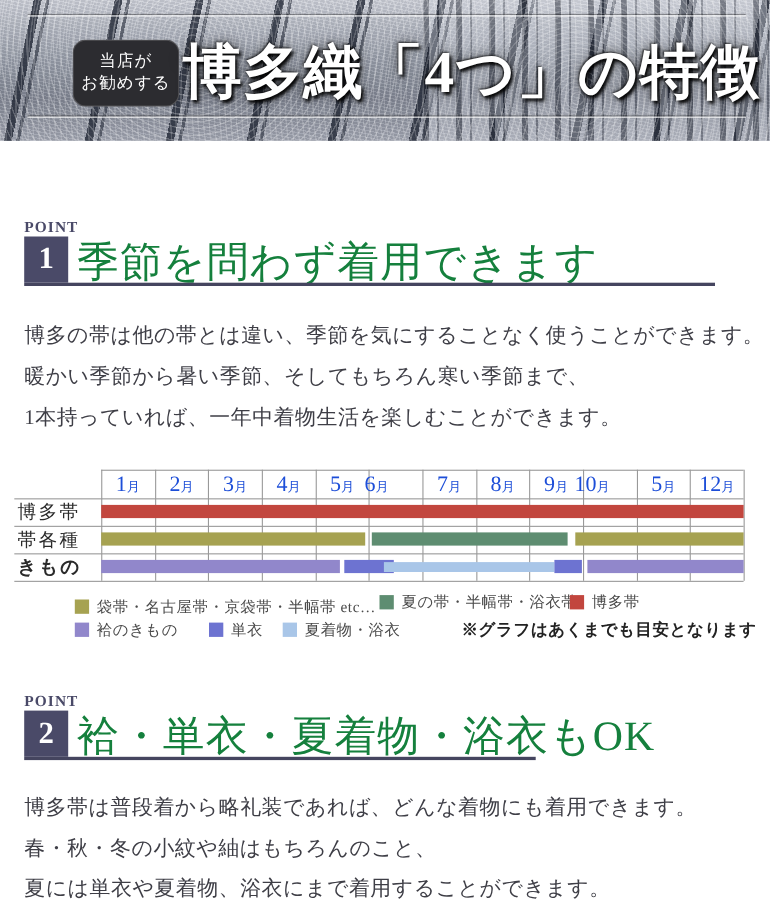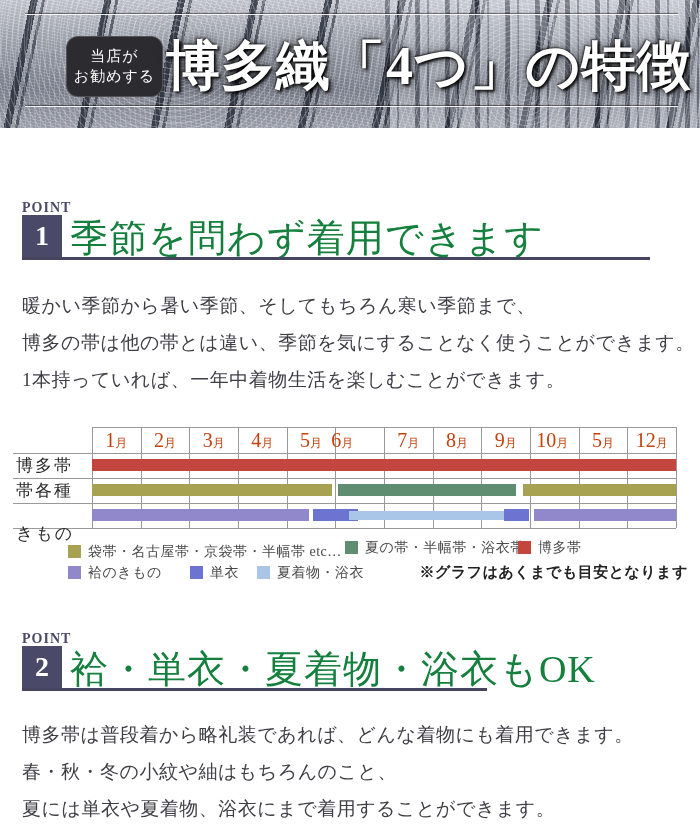--- a/index.html
+++ b/index.html
@@ -37,21 +37,21 @@
   .point-title{position:absolute;font-size:38px;color:#15803d;letter-spacing:1px;white-space:nowrap;}
   .point-line{position:absolute;height:3px;background:#45455f;}
 
   
   .body-text{position:absolute;font-size:19px;color:#3e3e46;line-height:37px;
              letter-spacing:.5px;white-space:nowrap;}
 
   
   #chart{position:absolute;left:0;top:425px;width:700px;height:106px;}
   .gl{position:absolute;background:#999;}
-  .month{position:absolute;text-align:center;color:#c2410c;white-space:nowrap;}
+  .month{position:absolute;text-align:center;color:#1d4ed8;white-space:nowrap;}
   .mnum{font-size:20px;}
   .msuf{font-size:12px;}
   .rowlab{position:absolute;height:25px;line-height:25px;font-size:17px;letter-spacing:2px;color:#2a2a2a;}
   .bar{position:absolute;}
 
   
   #legend{position:absolute;left:0;top:539px;width:700px;height:55px;font-size:14px;color:#4a4a4a;}
   .litem{position:absolute;height:20px;white-space:nowrap;}
   .lsq{display:inline-block;width:13px;height:13px;vertical-align:-2px;margin-right:7px;}
   .llab{letter-spacing:.5px;}
@@ -71,22 +71,22 @@
       <div>お勧めする</div>
     </div>
     <div id="header-title">博多織「4つ」の特徴</div>
   </div>
 
   <div class="point-label" style="left:22px;top:200px">POINT</div>
   <div class="point-num" style="left:22px;top:215px">1</div>
   <div class="point-title" style="left:70px;top:213px">季節を問わず着用できます</div>
   <div class="point-line" style="left:22px;top:257px;width:628px"></div>
   <div class="body-text" style="left:22px;top:287px">
+    <div>博多の帯は他の帯とは違い、季節を気にすることなく使うことができます。</div>
     <div>暖かい季節から暑い季節、そしてもちろん寒い季節まで、</div>
-    <div>博多の帯は他の帯とは違い、季節を気にすることなく使うことができます。</div>
     <div>1本持っていれば、一年中着物生活を楽しむことができます。</div>
   </div>
 
   <div id="chart">
       <div class="gl" style="left: 92px; top: 2px; width: 584px; height: 1px;"></div>
       <div class="gl" style="left: 13px; top: 28px; width: 663px; height: 1px;"></div>
       <div class="gl" style="left: 13px; top: 53px; width: 663px; height: 1px;"></div>
       <div class="gl" style="left: 13px; top: 78px; width: 663px; height: 1px;"></div>
       <div class="gl" style="left: 13px; top: 103px; width: 663px; height: 1px;"></div>
       <div class="gl" style="left: 92px; top: 2px; width: 1px; height: 101px;"></div>
@@ -104,30 +104,30 @@
       <div class="gl" style="left: 676px; top: 2px; width: 1px; height: 101px;"></div>
       <div class="month" style="left: 92px; top: 4px; width: 48.6667px;"><span class="mnum">1</span><span class="msuf">月</span></div>
       <div class="month" style="left: 140.667px; top: 4px; width: 48.6667px;"><span class="mnum">2</span><span class="msuf">月</span></div>
       <div class="month" style="left: 189.333px; top: 4px; width: 48.6667px;"><span class="mnum">3</span><span class="msuf">月</span></div>
       <div class="month" style="left: 238px; top: 4px; width: 48.6667px;"><span class="mnum">4</span><span class="msuf">月</span></div>
       <div class="month" style="left: 286.667px; top: 4px; width: 48.6667px;"><span class="mnum">5</span><span class="msuf">月</span></div>
       <div class="month" style="left: 318px; top: 4px; width: 48.6667px;"><span class="mnum">6</span><span class="msuf">月</span></div>
       <div class="month" style="left: 384px; top: 4px; width: 48.6667px;"><span class="mnum">7</span><span class="msuf">月</span></div>
       <div class="month" style="left: 432.667px; top: 4px; width: 48.6667px;"><span class="mnum">8</span><span class="msuf">月</span></div>
       <div class="month" style="left: 481.333px; top: 4px; width: 48.6667px;"><span class="mnum">9</span><span class="msuf">月</span></div>
-      <div class="month" style="left: 528px; top: 4px; width: 48.6667px;"><span class="mnum">10</span><span class="msuf">月</span></div>
+      <div class="month" style="left: 514px; top: 4px; width: 48.6667px;"><span class="mnum">10</span><span class="msuf">月</span></div>
       <div class="month" style="left: 578.667px; top: 4px; width: 48.6667px;"><span class="mnum">5</span><span class="msuf">月</span></div>
       <div class="month" style="left: 627.333px; top: 4px; width: 48.6667px;"><span class="mnum">12</span><span class="msuf">月</span></div>
       <div class="rowlab" style="left: 16px; top: 28px;">博多帯</div>
       <div class="bar" style="left: 92px; width: 584px; top: 34px; height: 12px; background: rgb(194, 70, 62);"></div>
       <div class="rowlab" style="left: 16px; top: 53px;">帯各種</div>
       <div class="bar" style="left: 92px; width: 239.927px; top: 59px; height: 12px; background: rgb(166, 162, 81);"></div>
       <div class="bar" style="left: 337.767px; width: 178.607px; top: 59px; height: 12px; background: rgb(94, 141, 113);"></div>
       <div class="bar" style="left: 523.187px; width: 152.813px; top: 59px; height: 12px; background: rgb(166, 162, 81);"></div>
-      <div class="rowlab" style="left: 16px; top: 96px;">きもの</div>
+      <div class="rowlab" style="left: 16px; top: 78px; font-weight: bold;">きもの</div>
       <div class="bar" style="left: 92px; width: 217.053px; top: 84px; height: 12px; background: rgb(145, 135, 203);"></div>
       <div class="bar" style="left: 313.433px; width: 44.7733px; top: 84px; height: 12px; background: rgb(109, 115, 209);"></div>
       <div class="bar" style="left: 348.96px; width: 154.76px; top: 86px; height: 9px; background: rgb(169, 198, 232);"></div>
       <div class="bar" style="left: 503.72px; width: 24.82px; top: 84px; height: 12px; background: rgb(109, 115, 209);"></div>
       <div class="bar" style="left: 533.893px; width: 142.107px; top: 84px; height: 12px; background: rgb(145, 135, 203);"></div>
     </div>
   <div id="legend">
     <div id="legend-note">※グラフはあくまでも目安となります</div>
   <div class="litem" style="left: 68px; top: 4px;"><span class="lsq" style="background: rgb(166, 162, 81);"></span><span class="llab">袋帯・名古屋帯・京袋帯・半幅帯 etc…</span></div>
       <div class="litem" style="left: 345px; top: 0px;"><span class="lsq" style="background: rgb(94, 141, 113);"></span><span class="llab">夏の帯・半幅帯・浴衣帯</span></div>

